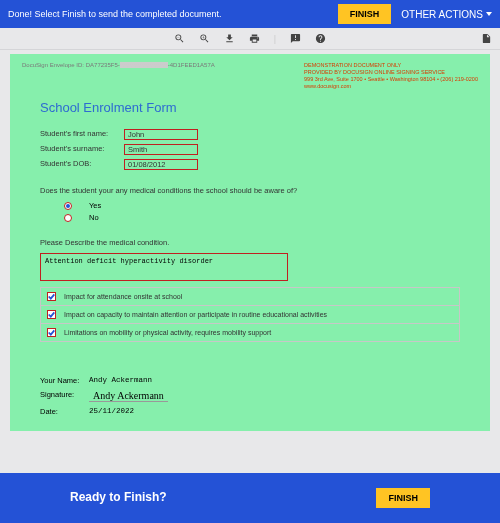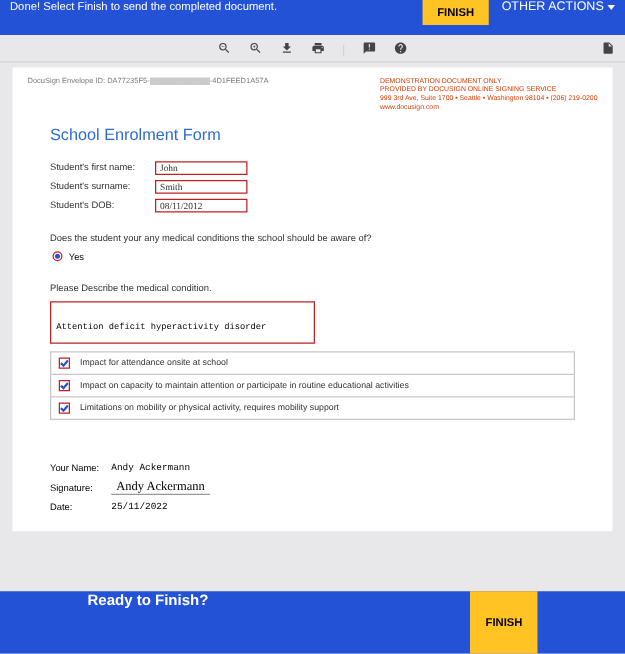--- a/index.html
+++ b/index.html
@@ -1,49 +1,49 @@
 <!DOCTYPE html>
 <html><head>
 <meta charset="utf-8">
 <style>
 *{box-sizing:border-box;margin:0;padding:0}
 body{font-family:Helvetica,Arial,sans-serif;font-size:9px;background:#e8e8ea;width:500px;height:523px;overflow:hidden;position:relative}
-.topbar{background:#2452d6;color:#fff;display:flex;align-items:flex-start;height:28px;padding:0 8px}
+.topbar{background:#2452d6;color:#fff;display:flex;align-items:center;height:28px;padding:0 8px}
 .topbar-msg{flex:1;font-size:9px}
 .btn-finish{background:#ffc423;color:#000;font-weight:700;font-size:9px;padding:5px 12px;border:none;cursor:pointer}
 .other-actions{color:#fff;font-weight:400;font-size:10px;margin-left:10px;display:flex;align-items:center;gap:3px;cursor:pointer}
 .chev-down{width:0;height:0;border-left:3px solid transparent;border-right:3px solid transparent;border-top:4px solid #fff}
 .toolbar{height:22px;display:flex;align-items:center;justify-content:center;gap:14px;position:relative;background:#e8e8ea;border-bottom:1px solid #d5d5d8}
 .toolbar svg{width:11px;height:11px;fill:#444;cursor:pointer}
 .toolbar .page-icon{position:absolute;right:8px}
 .doc-wrap{padding:4px 10px 0}
-.doc-page{background:#ffffff;width:100%;padding:8px 30px 10px;position:relative}
+.doc-page{background:#86efac;width:100%;padding:8px 30px 10px;position:relative}
 .env-line{font-size:6px;color:#7a7a7a;position:absolute;left:12px;top:8px}
 .demo-block{position:absolute;right:12px;top:8px;font-size:5.5px;color:#d83b01;text-align:left;line-height:1.3;max-width:190px}
 .form-title{color:#2e6bd1;font-size:13px;font-weight:400;margin:38px 0 14px}
 .field-row{display:flex;margin-bottom:4px}
 .field-label{font-size:7.5px;color:#333;width:84px}
-.field-box{border:1px solid #c02020;padding:1px 3px;font-family:Liberation Serif, serif;font-size:7.5px;color:#333;min-width:74px;height:11px;display:inline-flex;align-items:center}
+.field-box{border:1px solid #c02020;padding:1px 3px;font-family:Liberation Sans, sans-serif;font-size:7.5px;color:#333;min-width:74px;height:11px;display:inline-flex;align-items:center}
 .q-text{font-size:7.5px;color:#333;margin-top:16px;margin-bottom:6px}
-.radio-row{display:flex;gap:5px;margin:3px 0 3px 2px;font-size:7.5px}
+.radio-row{display:flex;align-items:center;gap:17px;margin:3px 0 3px 24px;font-size:7.5px}
 .radio{width:8px;height:8px;border:1px solid #c02020;border-radius:50%;display:inline-flex;align-items:center;justify-content:center;background:#fff}
 .radio.checked::after{content:"";width:4px;height:4px;border-radius:50%;background:#2452d6}
-.desc-box{border:1px solid #c02020;padding:16px 4px;font-family:'Courier New',monospace;font-size:7px;width:212px;height:28px;margin-top:3px}
+.desc-box{border:1px solid #c02020;padding:3px 4px;font-family:'Courier New',monospace;font-size:7px;width:248px;height:28px;margin-top:3px}
 .check-table{border:1px solid #c7c7c7;margin-top:6px}
 .check-row{display:flex;align-items:center;border-bottom:1px solid #c7c7c7;padding:4px 6px;gap:8px}
 .check-row:last-child{border-bottom:none}
 .checkbox{width:9px;height:9px;border:1px solid #c02020;display:inline-flex;align-items:center;justify-content:center;flex-shrink:0;background:#fff}
 .checkbox svg{width:7px;height:7px;fill:none;stroke:#2452d6;stroke-width:2.5}
 .check-label{font-size:7px;color:#333}
 .sig-block{margin-top:34px;font-size:7.5px}
-.sig-row{display:flex;align-items:center;margin-bottom:5px;gap:3px}
+.sig-row{display:flex;align-items:flex-start;margin-bottom:5px;gap:3px}
 .sig-label{width:46px}
 .sig-name{font-family:'Courier New',monospace}
 .sig-img{font-family:'Brush Script MT',cursive;font-size:10px;border-bottom:0.5px solid #999;padding:0 4px;display:inline-block}
-.footer-bar{position:absolute;bottom:0;left:0;right:0;background:#2452d6;color:#fff;height:50px;display:flex;padding:0 70px}
+.footer-bar{position:absolute;bottom:0;left:0;right:0;background:#2452d6;color:#fff;height:50px;display:flex;align-items:center;padding:12px 70px}
 .footer-text{flex:1}
 .footer-title{font-size:12px;font-weight:700;margin-bottom:3px}
 .footer-sub{font-size:8px}
 </style>
 </head>
 <body>
 
 <div class="topbar">
   <div class="topbar-msg">Done! Select Finish to send the completed document.</div>
   <button class="btn-finish">FINISH</button>
@@ -95,27 +95,31 @@
     <div class="field-row">
       <span class="field-label">Student's first name:</span>
       <span class="field-box">John</span>
     </div>
     <div class="field-row">
       <span class="field-label">Student's surname:</span>
       <span class="field-box">Smith</span>
     </div>
     <div class="field-row">
       <span class="field-label">Student's DOB:</span>
-      <span class="field-box">08/11/2012</span>
+      <span class="field-box">01/08/2012</span>
     </div>
 
     <div class="q-text">Does the student your any medical conditions the school should be aware of?</div>
     <div class="radio-row">
       <span class="radio checked"></span>
       <span>Yes</span>
+    </div>
+    <div class="radio-row">
+      <span class="radio"></span>
+      <span>No</span>
     </div>
 
     <div class="q-text" style="">Please Describe the medical condition.</div>
     <div class="desc-box">Attention deficit hyperactivity disorder</div>
 
     <div class="check-table">
       <div class="check-row">
         <span class="checkbox">
             <svg viewBox="0 0 10 10">
               <polyline points="1,5 4,8 9,2"></polyline>

